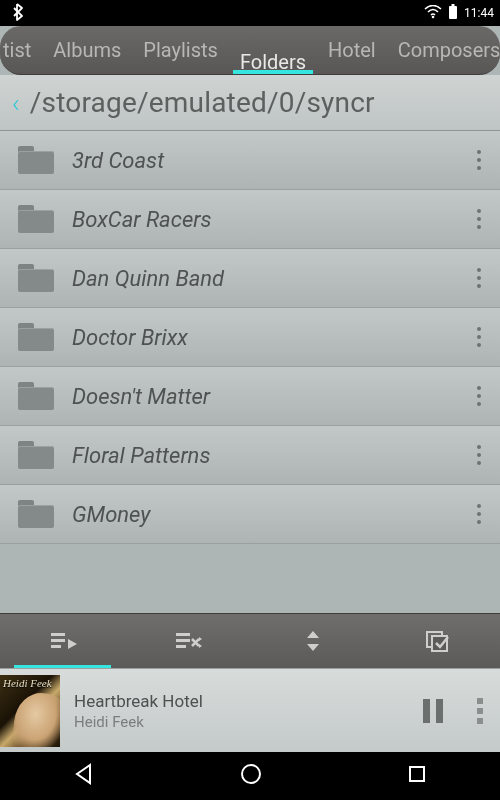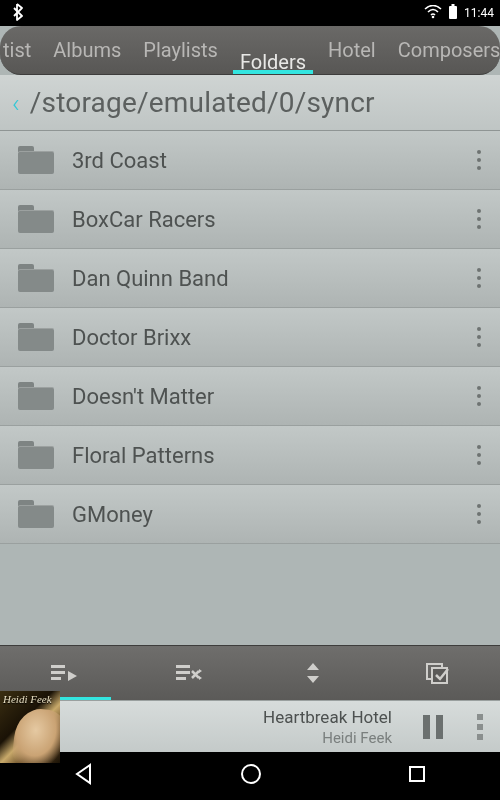--- a/index.html
+++ b/index.html
@@ -43,20 +43,21 @@
   .back-chev { color: #35c8d6; font-size: 26px; font-weight: 300; }
   .pathtext { color: #5c605f; font-size: 28px; letter-spacing: 0.2px; }
 
   
   .list { flex: 1 1 auto; overflow: hidden; }
   .row {
     height: 59px; display: flex; align-items: center;
     background: linear-gradient(#c2c8c7, #aeb4b3);
     border-bottom: 1px solid #9aa09f;
     padding-left: 18px;
+    font-style: italic;
   }
   .row .folder-ic {
     width: 36px; height: 28px; position: relative; margin-right: 18px;
   }
   .row .folder-ic::before {
     content: ""; position: absolute; top: 0; left: 0; width: 16px; height: 6px;
     background: #7e8483; border-radius: 2px 2px 0 0;
   }
   .row .folder-ic::after {
     content: ""; position: absolute; top: 5px; left: 0; right: 0; bottom: 0;
@@ -82,22 +83,22 @@
     color: #d4d3d1; position: relative; cursor: pointer;
   }
   .tool.first::after {
     content: ""; position: absolute; left: 14px; right: 14px; bottom: 0;
     height: 3px; background: #34e5e0;
   }
   .tool svg { width: 32px; height: 28px; }
 
   
   .nowplaying {
-    height: 52px; background: linear-gradient(#d7dcdb, #c4cac9);
-    display: flex; align-items: center; border-top: 1px solid #9aa09f; text-align: right;
+    height: 84px; background: linear-gradient(#d7dcdb, #c4cac9);
+    display: flex; align-items: center; border-top: 1px solid #9aa09f;
   }
   .cover {
     width: 60px; height: 72px;
     background: linear-gradient(135deg, #3b2f12 0%, #1a1206 40%, #c8a96a 55%, #6b4f2a 70%, #1a1206 100%);
     position: relative; overflow: hidden;
   }
   .cover .tag {
     position: absolute; top: 3px; left: 3px; font-size: 11px; color: #e8dfc2;
     font-family: Georgia, serif; font-style: italic; line-height: 1;
     text-shadow: 0 1px 1px #000;

